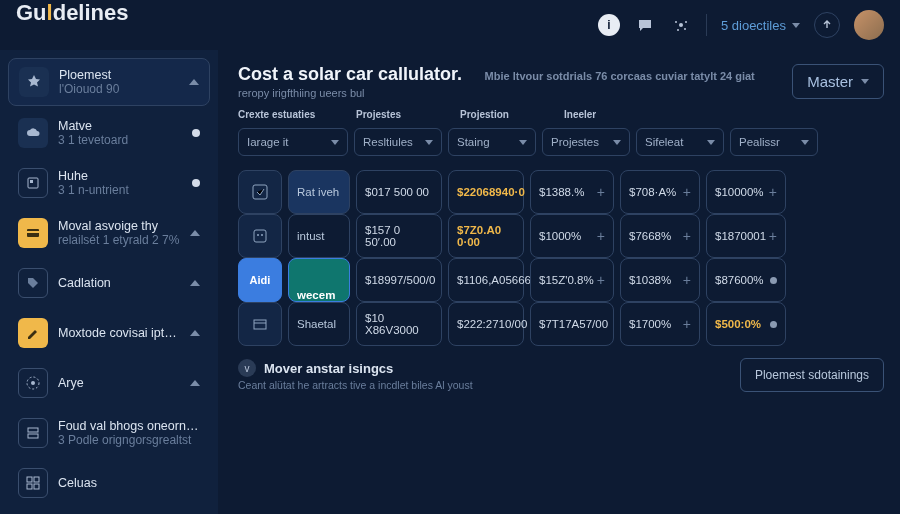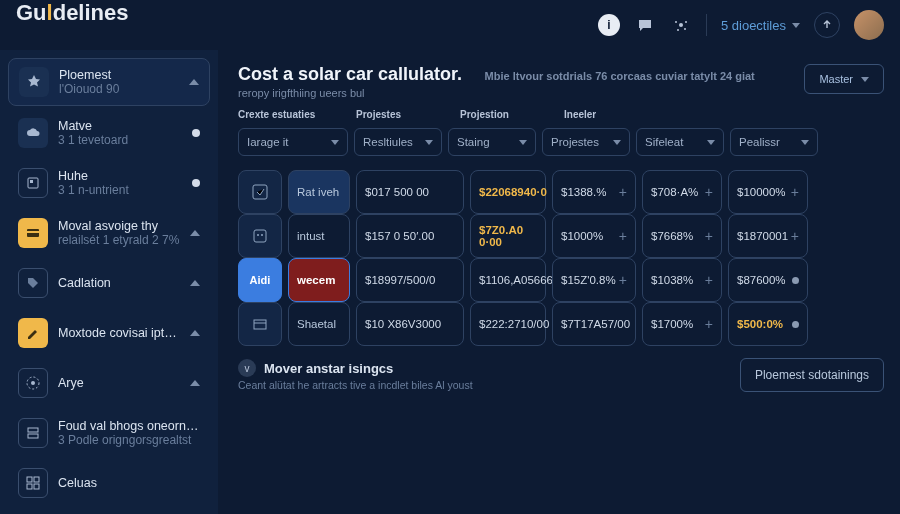--- a/index.html
+++ b/index.html
@@ -64,21 +64,21 @@
   display: flex; flex-direction: column; overflow: hidden;
 }
 .header-row { display: flex; align-items: flex-start; gap: 14px; margin-bottom: 10px; }
 .header-text { flex: 1; }
 .title { font-size: 18px; font-weight: 700; color: #f0f4fa; }
 .subtitle-inline { font-size: 11px; color: #7a8ca8; margin-left: 18px; font-weight: 700; }
 .subtitle2 { font-size: 11px; color: #7a8ca8; margin-top: 2px; }
 .master-btn {
   border: 1px solid #3a5276; border-radius: 6px;
   padding: 8px 14px; display: flex; align-items: center; gap: 8px;
-  color: #a8c0e0; font-size: 11px; cursor: pointer;
+  color: #a8c0e0; font-size: 15px; cursor: pointer;
 }
 .col-headers { display: flex; gap: 8px; font-size: 10px; color: #b8c4d8; font-weight: 600; margin-bottom: 8px; }
 .col-headers > div:first-child { width: 110px; }
 .col-headers > div:nth-child(2) { width: 96px; }
 .col-headers > div:nth-child(3) { width: 96px; }
 .col-headers > div:nth-child(4) { width: 96px; }
 .filter-row { display: flex; gap: 6px; margin-bottom: 14px; }
 .filter {
   border: 1px solid #2e4262; border-radius: 6px;
   padding: 7px 8px; display: flex; align-items: center; justify-content: space-between;
@@ -95,27 +95,27 @@
   color: #8fa4c0; flex-shrink: 0;
 }
 .row-icon.active { background: #3b7de0; border-color: #3b7de0; color: #fff; font-weight: 700; font-size: 11px; }
 .row-label {
   width: 62px; height: 44px; border-radius: 8px;
   border: 1px solid #2e4262;
   display: flex; align-items: center; padding: 0 8px;
   font-size: 11.5px; color: #b8c8dc;
 }
 .row-label.dark { background: #1a3560; }
-.row-label.active { background: #7f1d1d; border-color: #3b7de0; color: #fff; font-weight: 600; }
+.row-label.active { background: #0f766e; border-color: #3b7de0; color: #fff; font-weight: 600; align-items: flex-end; }
 .cell {
   height: 44px; border-radius: 8px; border: 1px solid #2e4262;
   display: flex; align-items: center; padding: 0 8px;
   font-size: 11.5px; color: #d0dae8; justify-content: space-between;
 }
-.cell.c1 { width: 108px; }
+.cell.c1 { width: 86px; }
 .cell.c2 { width: 76px; }
 .cell.c3 { width: 84px; }
 .cell.c4 { width: 80px; }
 .cell.c5 { width: 80px; }
 .cell .gold { color: #f0b84a; font-weight: 600; }
 .plus { color: #6a7e9c; font-size: 14px; }
 .ldot { width: 7px; height: 7px; border-radius: 50%; background: #8a9ab2; }
 .footer {
   margin-top: 12px; display: flex; align-items: center; justify-content: space-between;
   padding-bottom: 2px;

